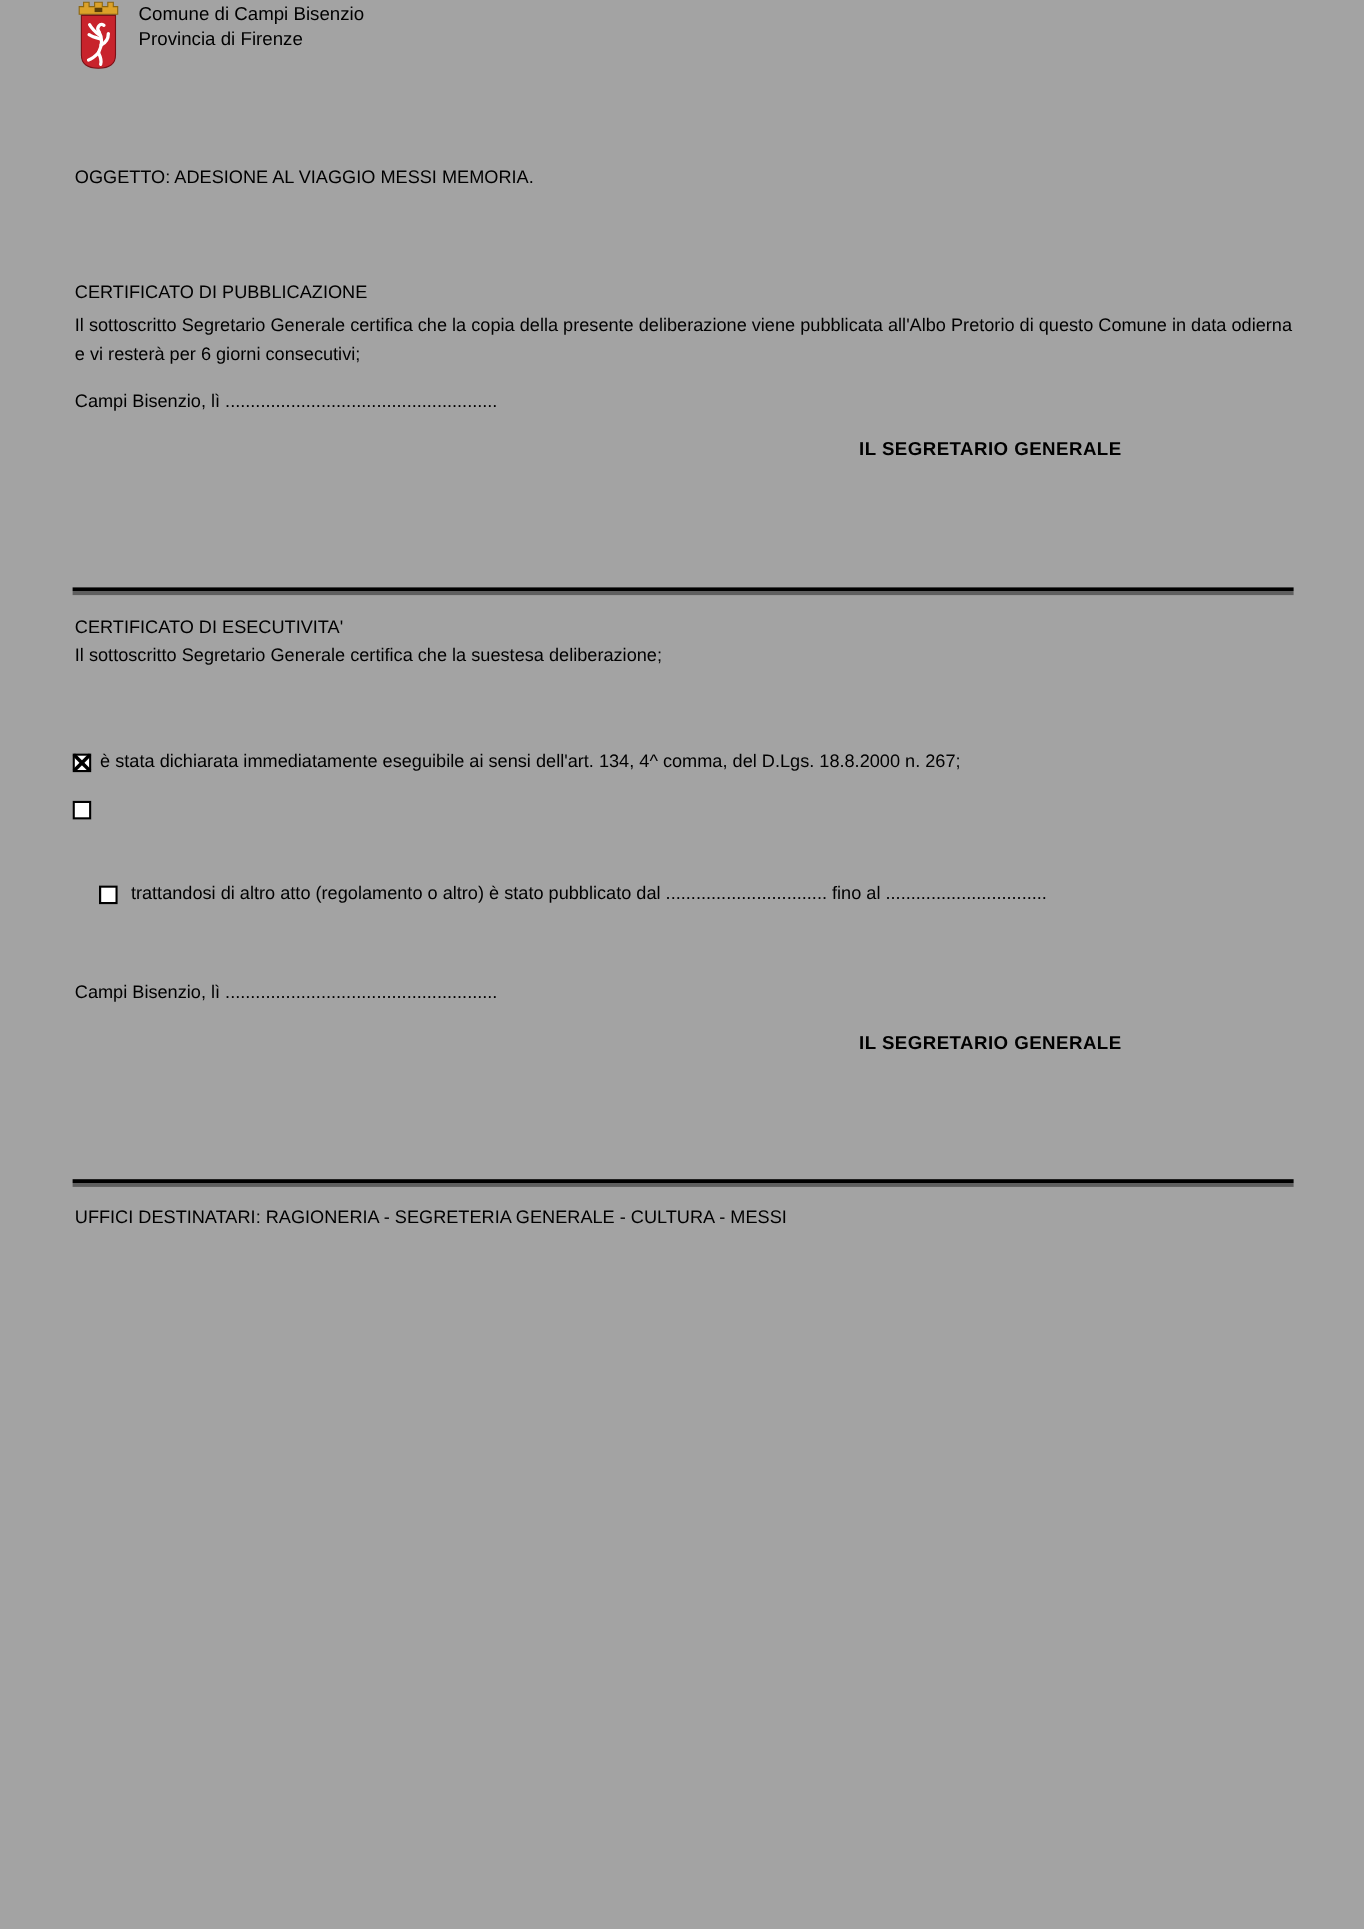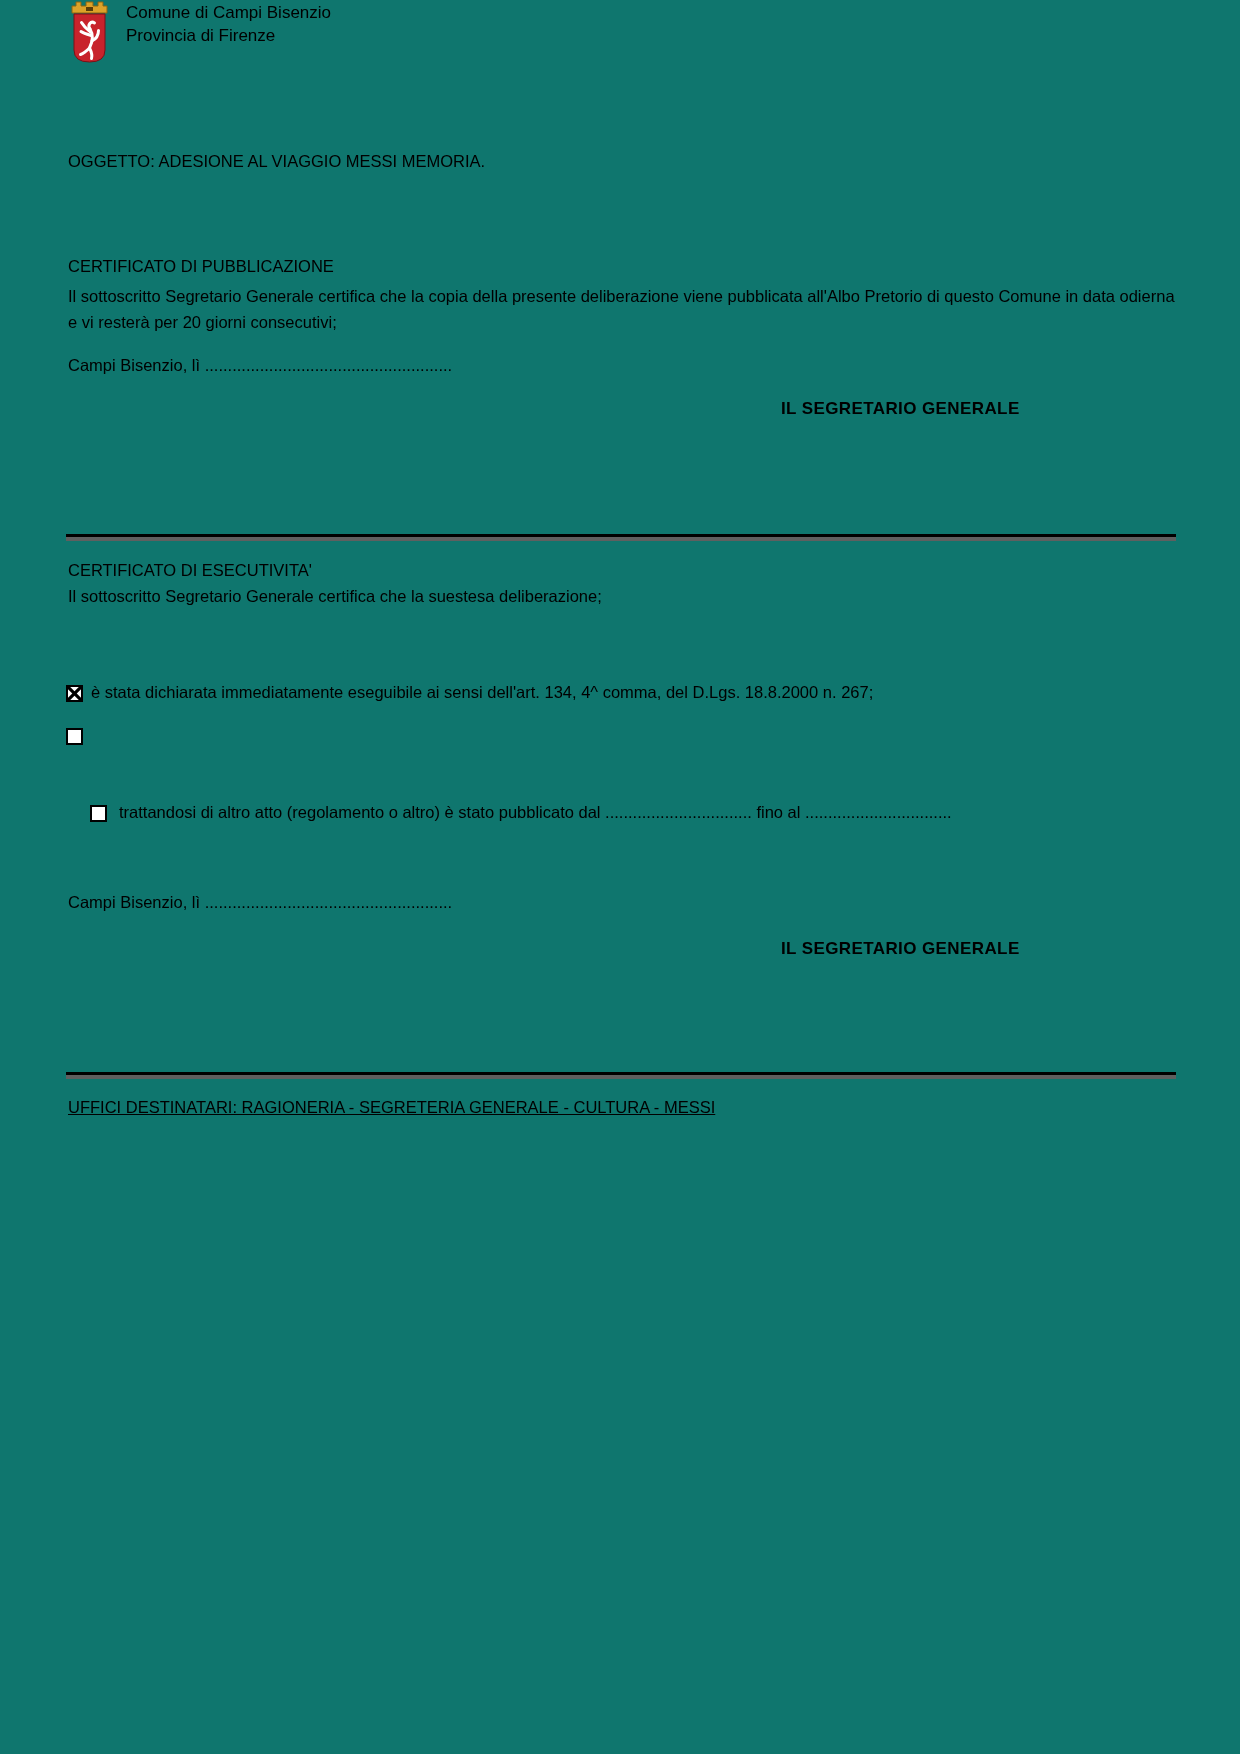--- a/index.html
+++ b/index.html
@@ -3,21 +3,21 @@
 <meta charset="utf-8">
 <style>
   * { margin: 0; padding: 0; box-sizing: border-box; }
   html, body { background: #ffffff; }
   body { font-family: "Liberation Sans", "DejaVu Sans", sans-serif; color: #000; }
 
   .page {
     position: relative;
     width: 1240px;
     height: 1754px;
-    background: #0f766e;
+    background: #a3a3a3;
     overflow: hidden;
     font-size: 16.5px;
   }
 
   
   .doc-header { position: absolute; top: 0px; left: 66px; display: flex; align-items: flex-start; }
   .crest { width: 47px; height: 63px; flex: 0 0 auto; }
   .org { margin-left: 13px; padding-top: 1px; line-height: 23px; font-size: 17px; }
 
   
@@ -55,21 +55,21 @@
     margin: 3px 8px 0 0;
     background: #fff;
   }
   .checkbox svg { display: none; position: absolute; top: -2px; left: -2px; width: 17px; height: 17px; }
   .checkbox.checked svg { display: block; }
 
   .exec-date { position: absolute; top: 893px; left: 68px; }
   .exec-sign { position: absolute; top: 939px; left: 781px; font-weight: bold; font-size: 17px; letter-spacing: 0.4px; }
 
   
-  .footer-line { position: absolute; top: 1098px; left: 68px; text-decoration: underline; }
+  .footer-line { position: absolute; top: 1098px; left: 68px; }
 </style>
 </head>
 <body>
 
 <div class="page">
 
   <header class="doc-header">
     <div class="crest">
       <svg viewBox="0 0 47 63" width="47" height="63" aria-hidden="true">
 
@@ -92,21 +92,21 @@
     <div class="org">
       <div>Comune di Campi Bisenzio</div>
       <div>Provincia di Firenze</div>
     </div>
   </header>
 
   <div class="subject-line">OGGETTO: ADESIONE AL VIAGGIO MESSI MEMORIA.</div>
 
   <section>
     <div class="pub-title">CERTIFICATO DI PUBBLICAZIONE</div>
-    <p class="pub-body">Il sottoscritto Segretario Generale certifica che la copia della presente deliberazione viene pubblicata all'Albo Pretorio di questo Comune in data odierna e vi resterà per 20 giorni consecutivi;</p>
+    <p class="pub-body">Il sottoscritto Segretario Generale certifica che la copia della presente deliberazione viene pubblicata all'Albo Pretorio di questo Comune in data odierna e vi resterà per 6 giorni consecutivi;</p>
     <div class="pub-date">Campi Bisenzio, lì ......................................................</div>
     <div class="pub-sign">IL SEGRETARIO GENERALE</div>
   </section>
 
   <div class="divider divider-1"></div>
 
   <section>
     <div class="exec-title">CERTIFICATO DI ESECUTIVITA'</div>
     <div class="exec-intro">Il sottoscritto Segretario Generale certifica che la suestesa deliberazione;</div>
 

